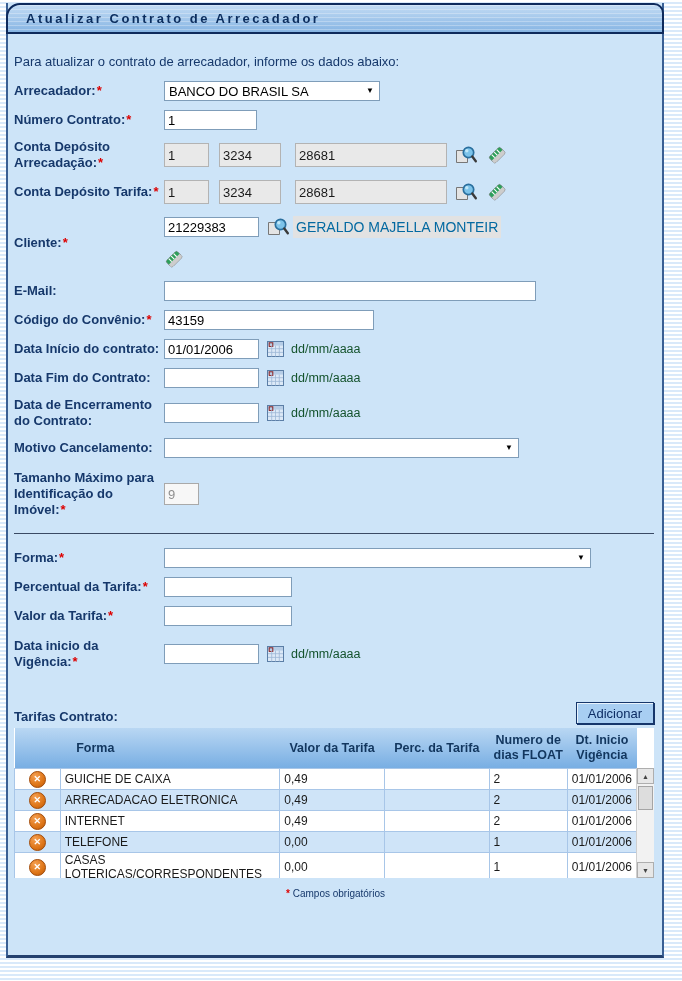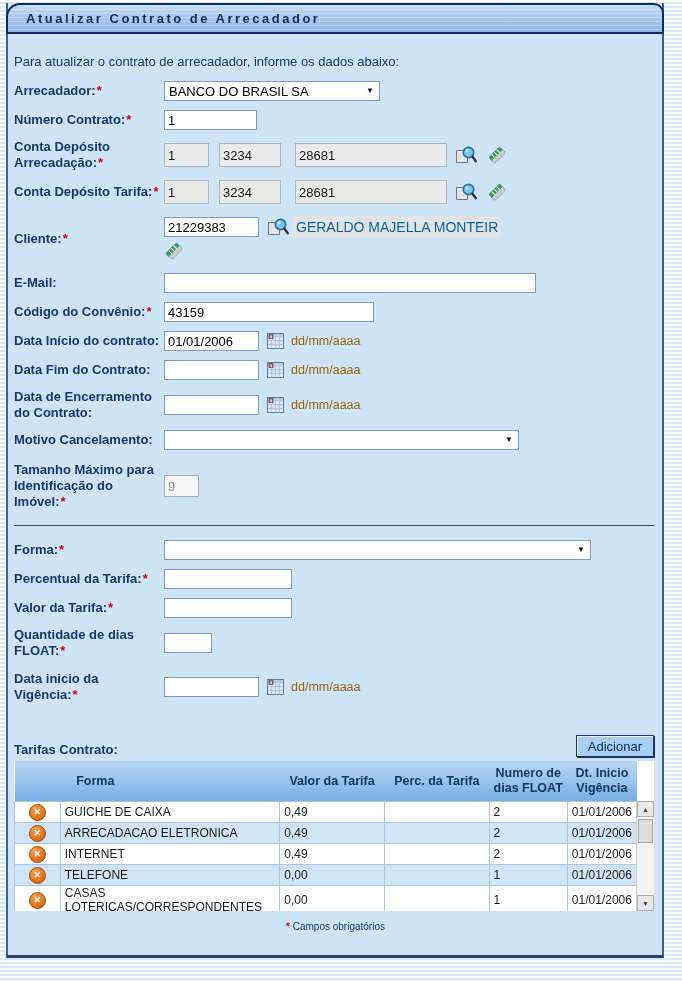--- a/index.html
+++ b/index.html
@@ -52,21 +52,21 @@
   }
   .sel .arr{position:absolute;right:5px;top:50%;transform:translateY(-52%);font-size:8px;color:#000;line-height:1;}
   .icon-btn{display:inline-flex;align-items:center;cursor:pointer;line-height:0;}
   .namefld{background:#e2e2e2;font-size:14px;color:#0369a1;padding:3px 3px;white-space:nowrap;}
   .radio{width:13px;height:13px;border-radius:50%;background:linear-gradient(135deg,#f4f4f4,#cfcfcf);
     border:1px solid #8a8a8a;box-shadow:inset 1px 1px 2px rgba(0,0,0,.28);display:inline-flex;
     align-items:center;justify-content:center;flex:none;}
   .radio.selected::after{content:"";width:5px;height:5px;border-radius:50%;background:#1464c8;
     box-shadow:inset 0 -1px 1px #0a3a78;}
   .radio-lbl{font-size:13.5px;font-weight:bold;color:#0d1d33;margin:0 12px 0 6px;}
-  .hint{font-size:12.5px;color:#a16207;margin-left:3px;text-align:right;}
+  .hint{font-size:12.5px;color:#14532d;margin-left:3px;text-align:right;}
   .divider{border:none;border-top:1px solid #3a4a64;margin:15px 8px 14px 6px;}
   .tarifas-head{display:flex;align-items:flex-end;justify-content:space-between;margin:32px 8px 4px 6px;}
   .tarifas-lbl{font-size:13px;font-weight:bold;color:#16386b;}
   .btn{
     background:#a8cef2;border:1px solid #16366b;
     box-shadow:1px 1px 0 #16366b, inset 1px 1px 0 rgba(255,255,255,.75);
     color:#0c2c63;font-family:"Liberation Sans",sans-serif;font-size:13px;
     padding:2px 11px;height:22px;box-sizing:border-box;cursor:pointer;
   }
   .tblwrap{position:relative;margin:0 8px 0 6px;height:150px;overflow:hidden;background:#fff;}
@@ -184,21 +184,21 @@
       <span class="icon-btn" style="margin-left:6px">
           <svg width="20" height="20">
             <use href="#ic-eraser"></use>
           </svg>
         </span>
     </div>
   </div>
 
   <div class="frow" style="margin-top:12px">
     <div class="lbl"><span>Cliente:</span><span class="star">*</span></div>
-    <div style="display:flex;flex-direction:column;gap:3px">
+    <div style="display:flex;flex-direction:column;gap:11px">
       <div class="fld">
         <input class="txt" style="width: 95px;" value="21229383">
         <span class="icon-btn" style="margin-left:4px">
             <svg width="22" height="20">
               <use href="#ic-search"></use>
             </svg>
           </span>
         <span class="namefld">GERALDO MAJELLA MONTEIR</span>
       </div>
       <div class="fld">
@@ -301,26 +301,20 @@
     </div>
   </div>
 
   <div class="frow">
     <div class="lbl"><span>Valor da Tarifa:</span><span class="star">*</span></div>
     <div class="fld">
       <input class="txt" style="width: 128px;" value="">
     </div>
   </div>
 
-  <div class="frow">
-    <div class="lbl"><span>Quantidade de dias FLOAT:</span><span class="star">*</span></div>
-    <div class="fld">
-      <input class="txt" style="width: 48px;" value="">
-    </div>
-  </div>
 
   <div class="frow mt12">
     <div class="lbl"><span>Data inicio da Vigência:</span><span class="star">*</span></div>
     <div class="fld">
       <input class="txt" style="width: 95px;" value="">
       <span class="icon-btn" style="margin-left:4px">
           <svg width="17" height="16">
             <use href="#ic-cal"></use>
           </svg>
         </span>

